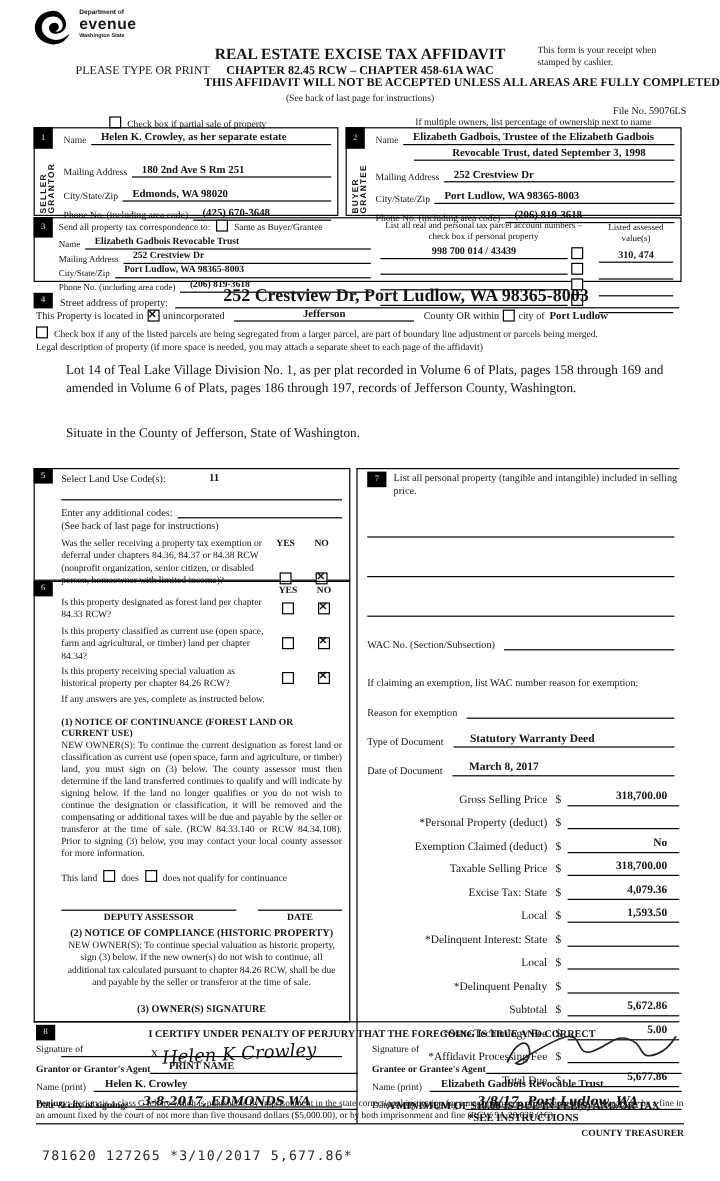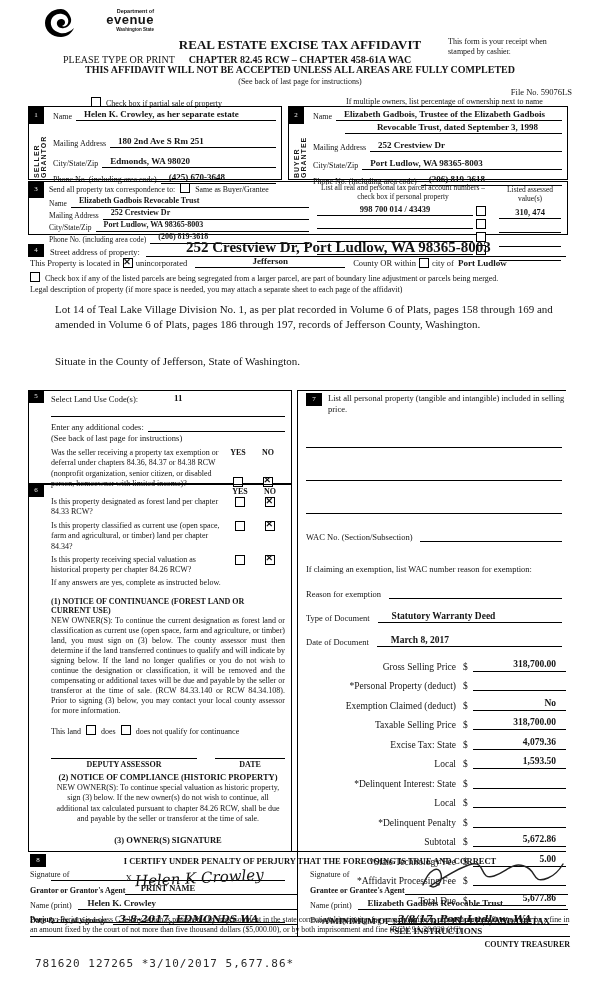--- a/index.html
+++ b/index.html
@@ -22,21 +22,21 @@
       white-space:nowrap;min-height:11px;}
   .fill{border-bottom:1px solid #000;min-height:11px;}
   
   .party{border:1px solid #000;}
   .sidelbl{position:absolute;left:1px;top:17px;bottom:1px;width:20px;display:flex;
       justify-content:center;}
   .sidelbl span{writing-mode:vertical-rl;transform:rotate(180deg);font-size:7px;font-weight:bold;
       letter-spacing:1px;font-family:"Liberation Sans",sans-serif;}
   .pfields{position:absolute;left:24px;top:2px;right:5px;}
   
-  .ynrow{display:flex;align-items:flex-start;}
+  .ynrow{display:flex;align-items:center;}
   .ycell,.ncell{width:30px;text-align:center;flex:0 0 30px;}
   .qtext{flex:1;padding-right:2px;}
   
   .mrow{display:flex;align-items:flex-end;font-size:9.5px;margin-bottom:6.5px;}
   .mlabel{width:150px;text-align:right;padding-right:7px;flex:0 0 150px;}
   .mcur{width:10px;flex:0 0 10px;}
   .mval{flex:1;border-bottom:1px solid #000;text-align:right;font-weight:bold;
       padding-right:10px;min-height:12px;}
   
   .sigline{flex:1;border-bottom:1px solid #000;position:relative;height:15px;}
@@ -49,37 +49,37 @@
   .dl-left{flex:1;margin-right:18px;border-bottom:1px solid #000;}
   .dl-right{width:70px;border-bottom:1px solid #000;}
   .dt-left{flex:1;margin-right:18px;text-align:center;}
   .dt-right{width:70px;text-align:center;}
 </style>
 </head>
 <body>
 
 <div class="page">
 
-  <div class="abs" style="left:44px;top:8px;width:110px;text-align:right;">
+  <div class="abs" style="left:28px;top:8px;width:110px;">
     <svg width="34" height="30" viewBox="0 0 34 30" style="float:left;">
       <path d="M17 1 C7 1 1 8 1 15 C1 23 8 29 17 29 C23 29 28 25 30 20 C26 24 21 26 16 25 C9 23 6 18 7 13 C8 8 13 5 18 6 C23 7 25 11 24 15 C23 18 20 19 18 18 C21 17 22 14 20 12 C18 10 14 11 13 14 C12 18 16 21 20 20 C26 19 29 13 26 8 C24 4 21 1 17 1 Z" fill="#000"></path>
     </svg>
     <div style="margin-left:38px;">
       <div style="font-size:5.5px;font-weight:bold;font-family:'Liberation Sans',sans-serif;">Department of</div>
       <div style="font-size:13px;font-weight:bold;letter-spacing:.5px;margin-top:-2px;font-family:'Liberation Sans',sans-serif;">evenue</div>
       <div style="font-size:4.5px;font-weight:bold;font-family:'Liberation Sans',sans-serif;">Washington State</div>
     </div>
   </div>
   <div class="abs" style="left:30px;top:54px;font-size:10px;padding-left:33px;">PLEASE TYPE OR PRINT</div>
   <div class="abs" style="left:140px;top:37px;width:320px;text-align:center;">
     <div class="b" style="font-size:13px;">REAL ESTATE EXCISE TAX AFFIDAVIT</div>
     <div class="b" style="font-size:10px;margin-top:1px;">CHAPTER 82.45 RCW – CHAPTER 458-61A WAC</div>
   </div>
   <div class="abs" style="left:448px;top:37px;width:124px;font-size:8px;line-height:1.3;">This form is your receipt when stamped by cashier.</div>
-  <div class="abs b" style="left:0;top:64px;width:600px;text-align:center;font-size:10px;">THIS AFFIDAVIT WILL NOT BE ACCEPTED UNLESS ALL AREAS ARE FULLY COMPLETED</div>
+  <div class="abs b" style="left:0;top:64px;width:600px;text-align:right;font-size:10px;">THIS AFFIDAVIT WILL NOT BE ACCEPTED UNLESS ALL AREAS ARE FULLY COMPLETED</div>
   <div class="abs" style="left:0;top:77px;width:600px;text-align:center;font-size:8px;">(See back of last page for instructions)</div>
   <div class="abs" style="right:28px;top:87px;font-size:8.5px;padding-left:12px;">File No. 59076LS</div>
 
   <div class="abs" style="left:88px;top:97px;font-size:8px;">
     <span class="cb"></span>
     <span>Check box if partial sale of property</span>
   </div>
   <div class="abs" style="left:346px;top:97px;font-size:8px;">If multiple owners, list percentage of ownership next to name</div>
 
   <div class="abs party" style="left:28px;top:106px;width:252px;height:72px;">

